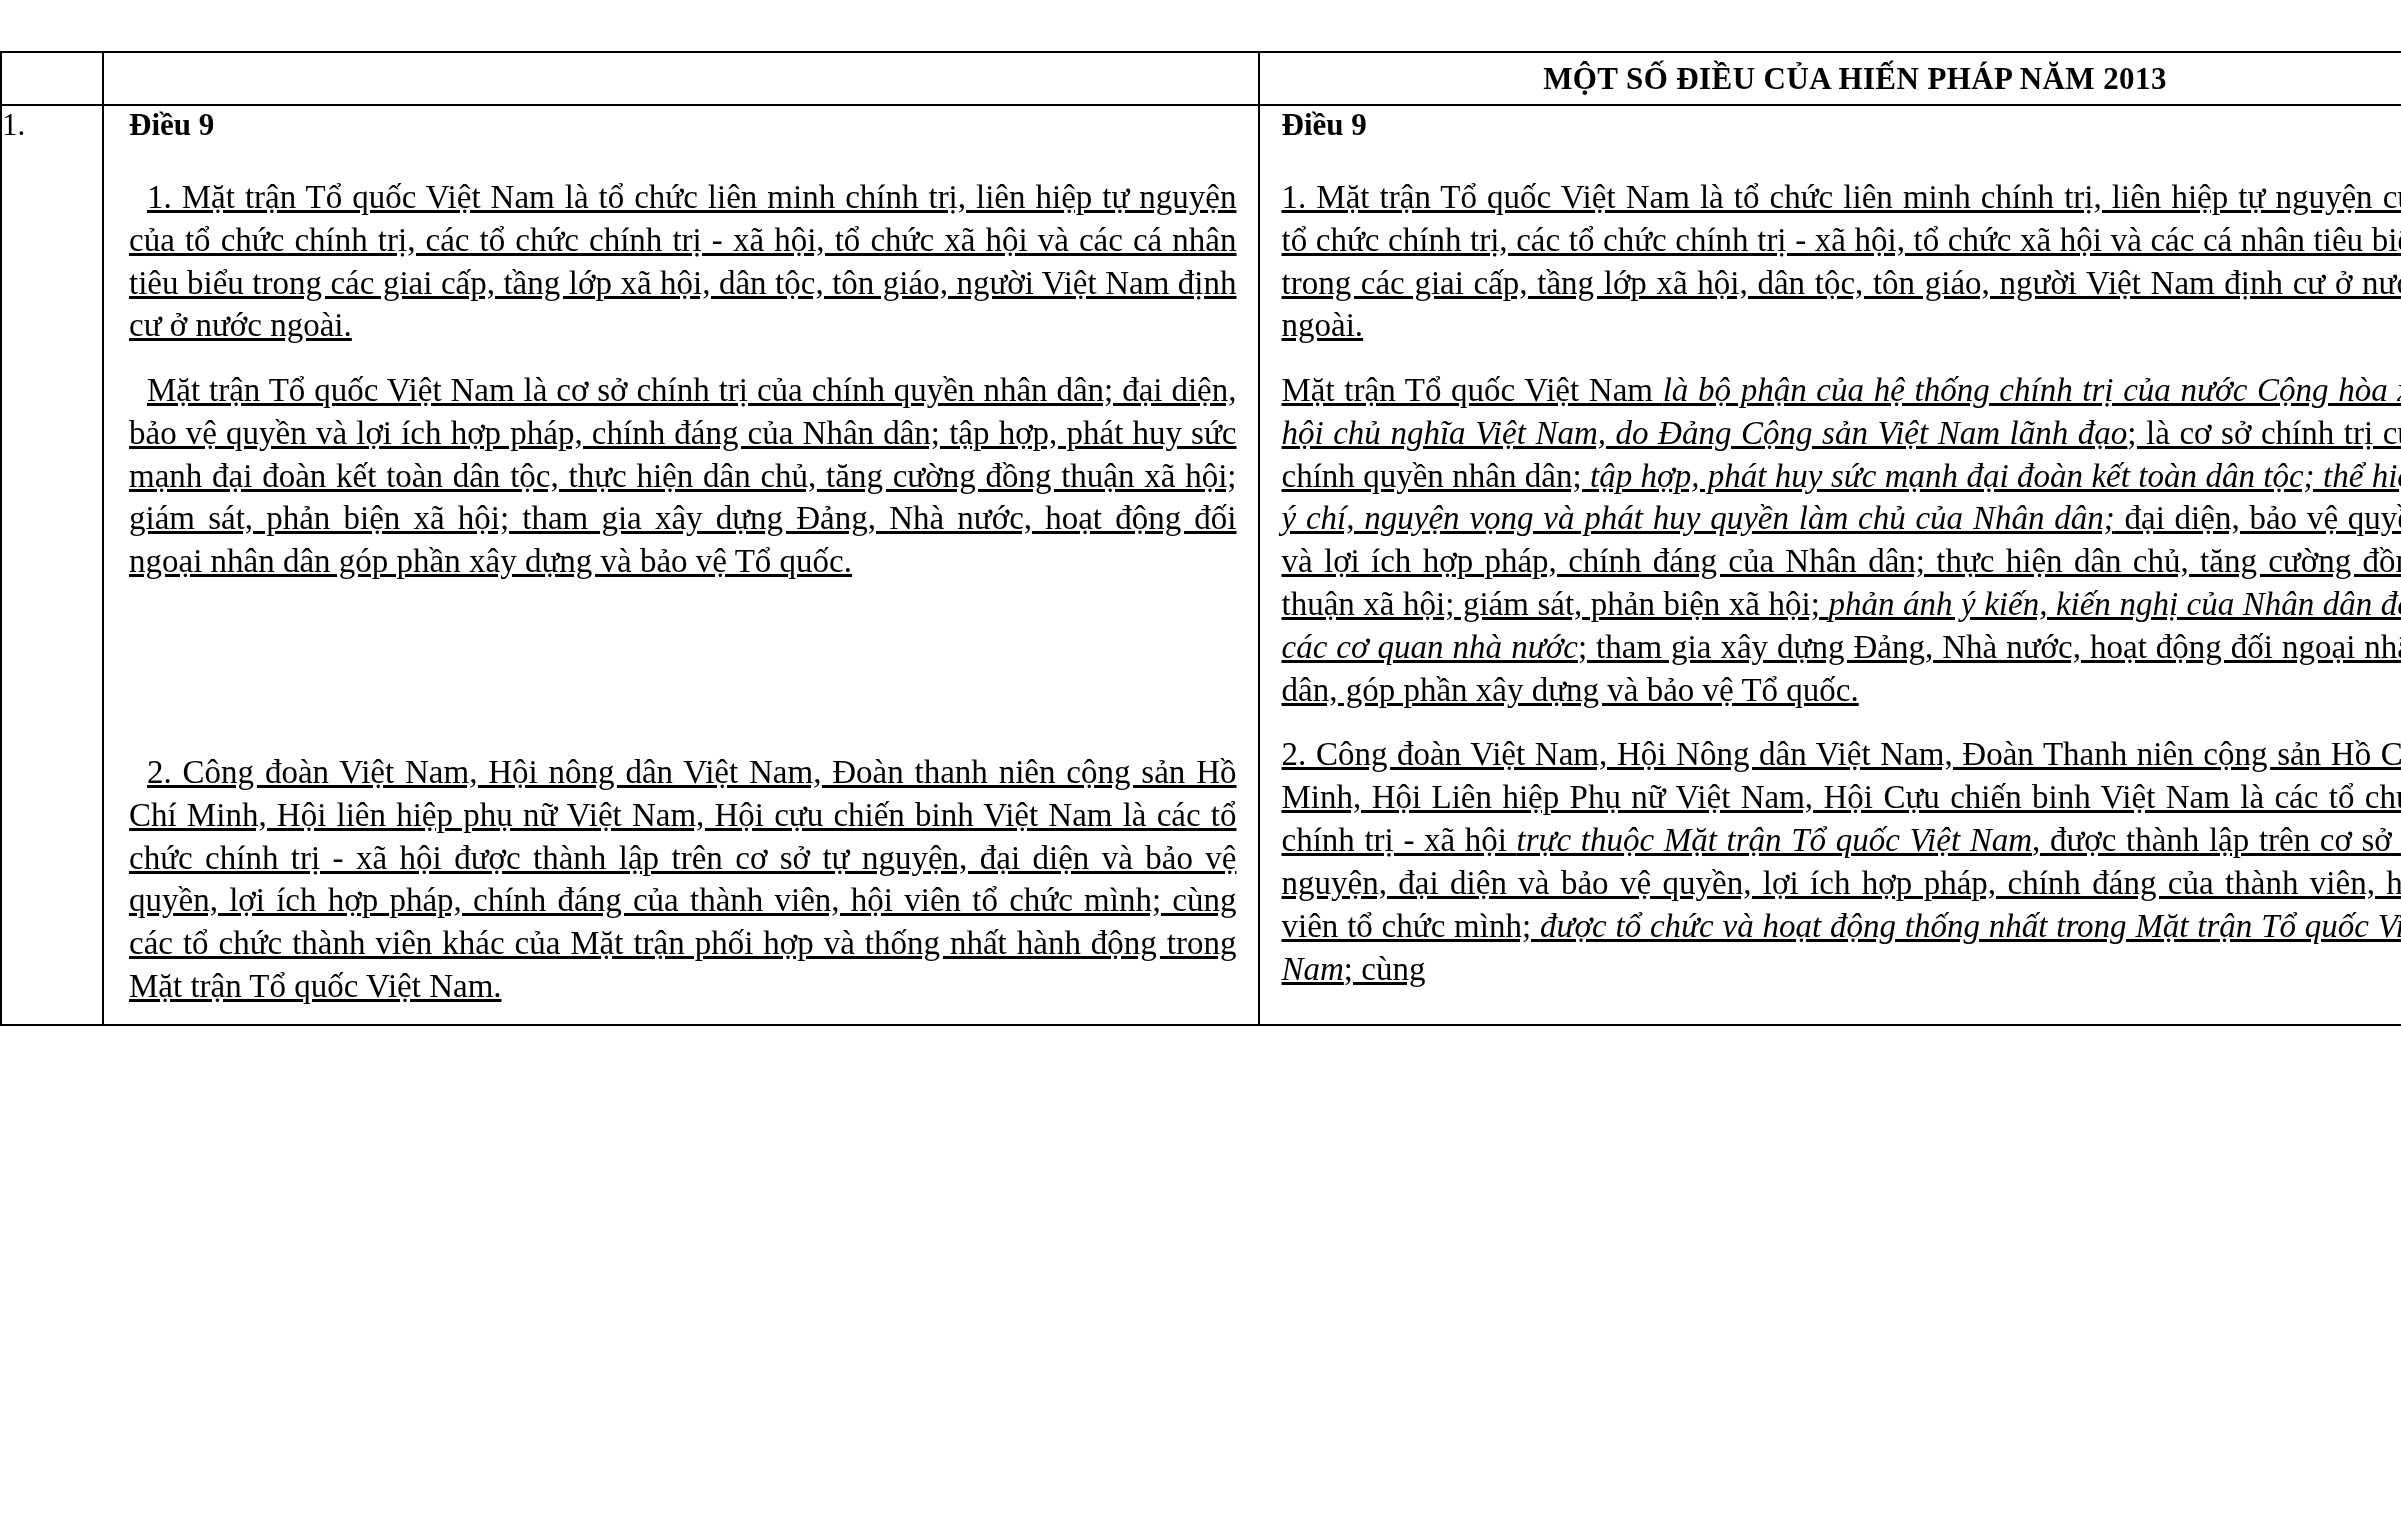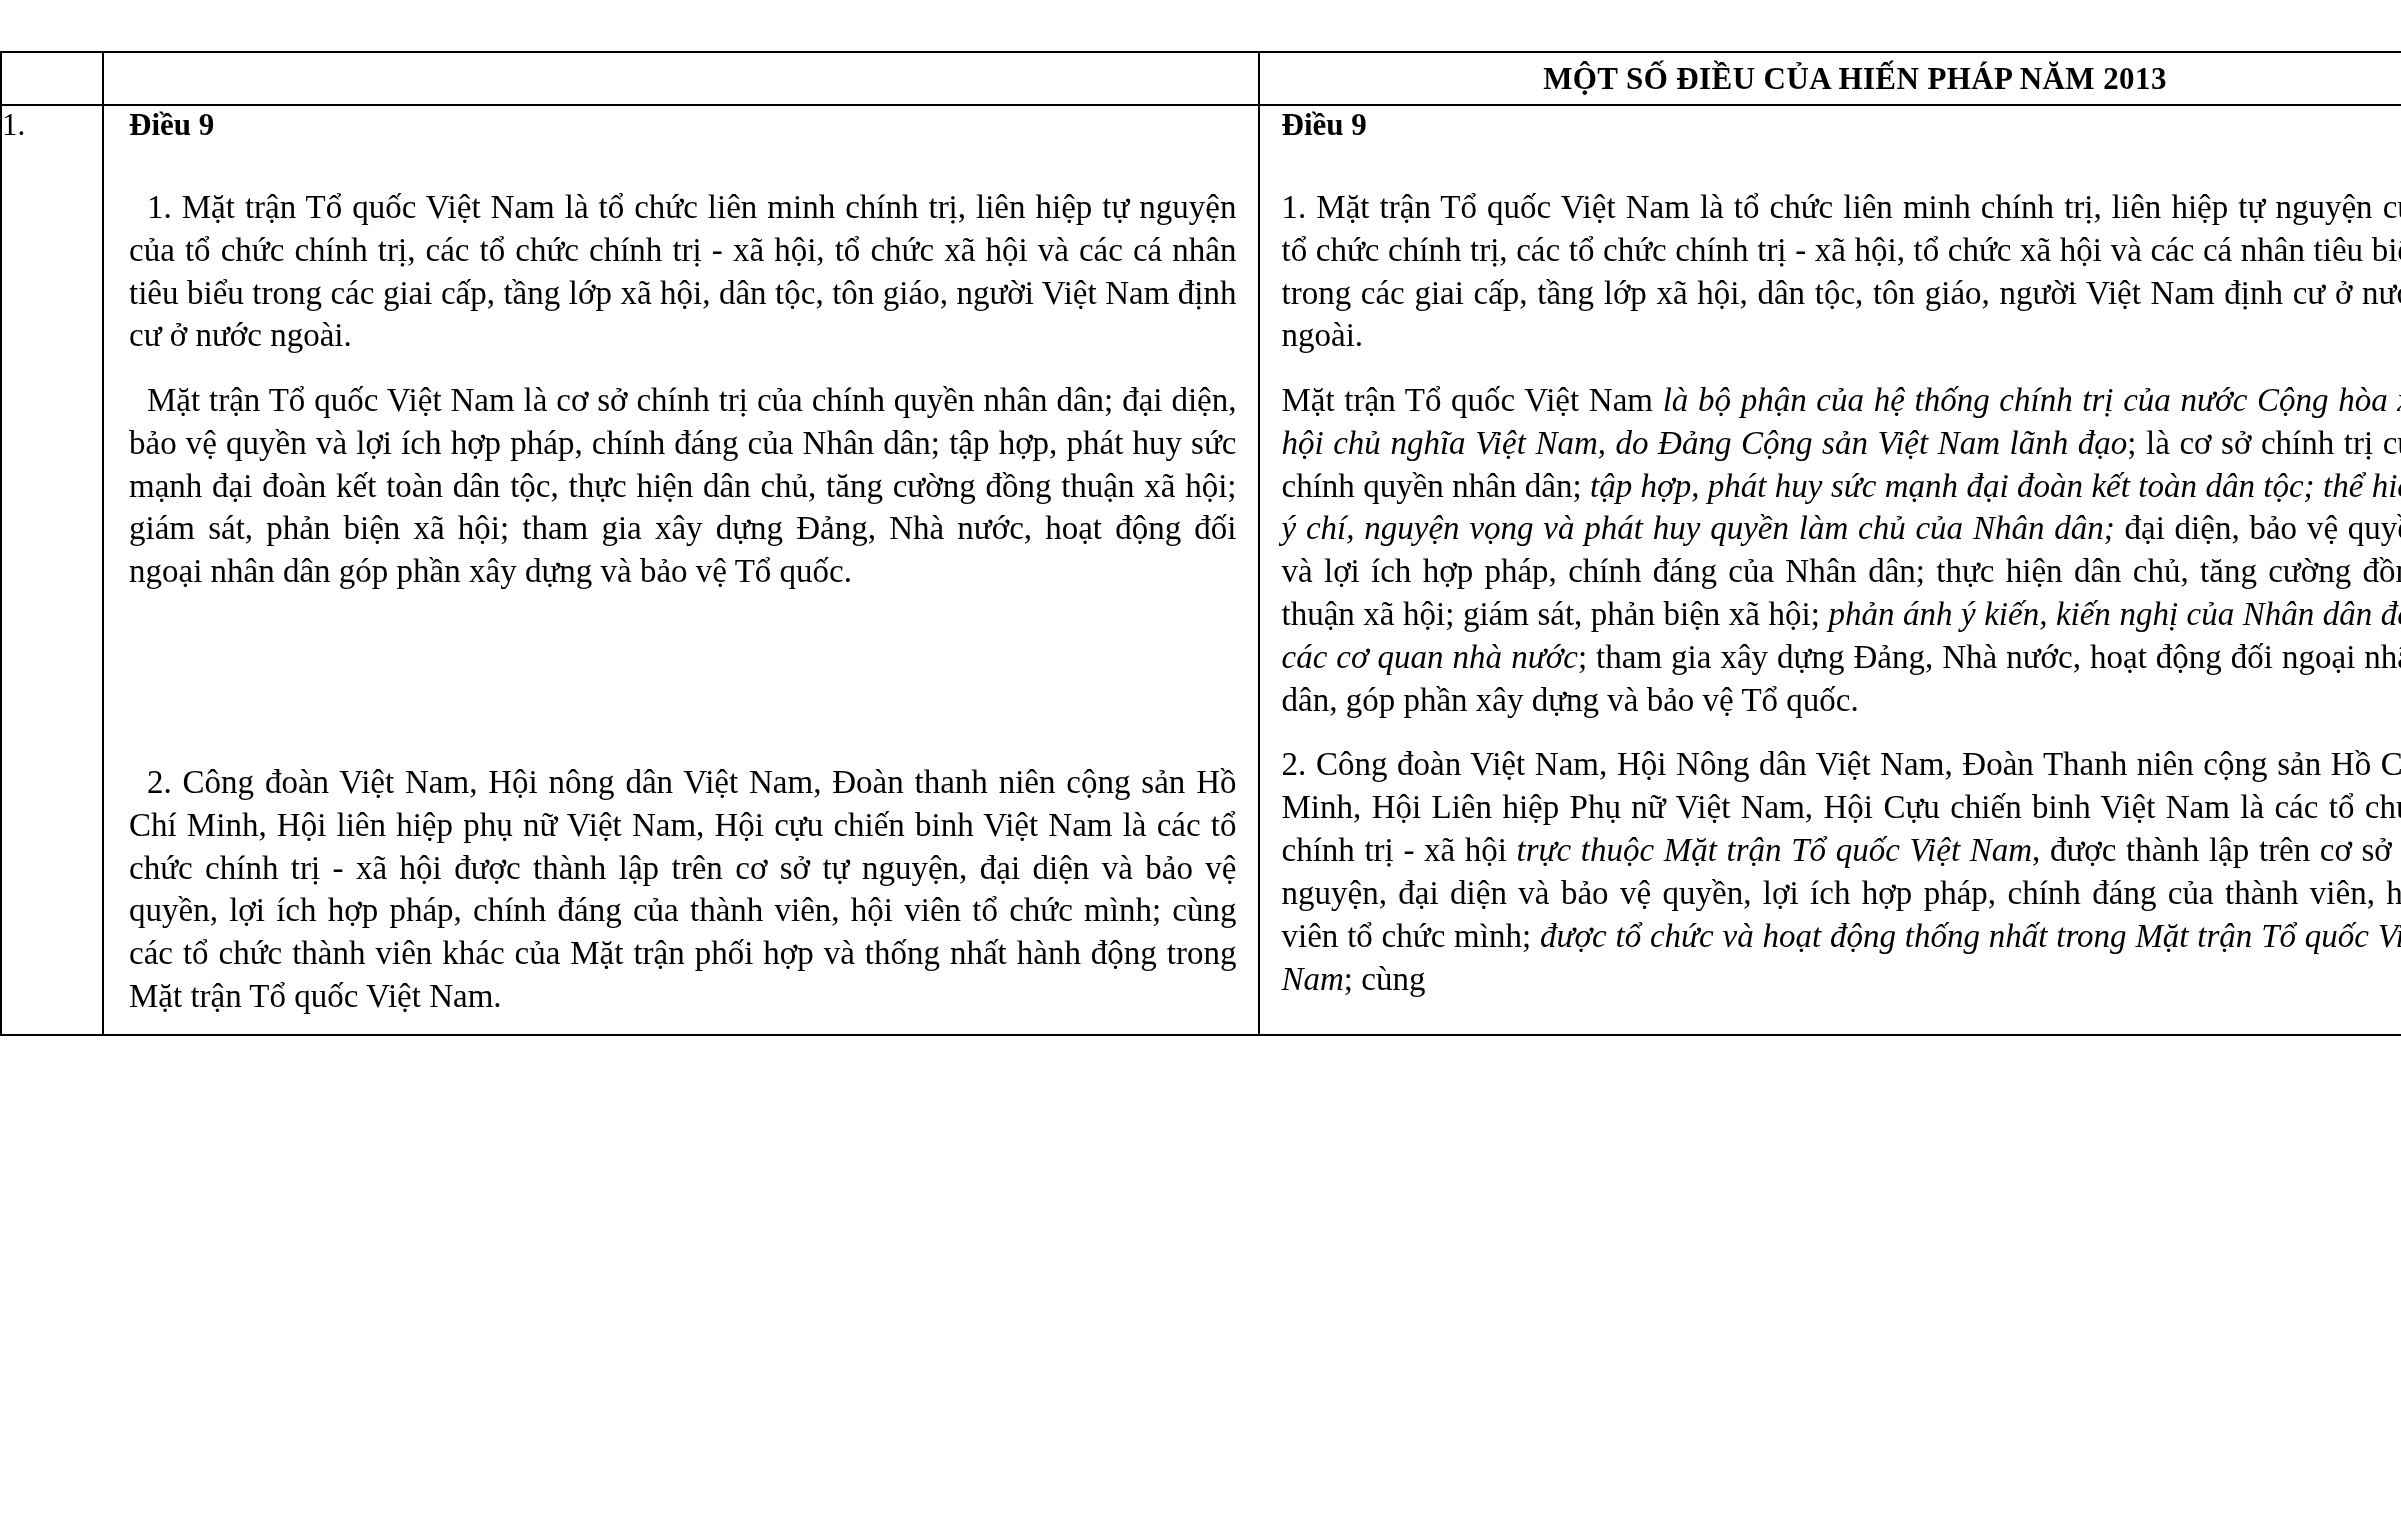--- a/index.html
+++ b/index.html
@@ -66,30 +66,31 @@
   .text-cell {
     padding: 20px 21.5px 8.3px 21.5px;
   }
   .text-cell.left-col  { padding-left: 25px; padding-right: 21.5px; }
   .text-cell.right-col { padding-left: 21.5px; padding-right: 21.5px; }
 
   .art-head {
     font-weight: bold;
     font-size: 31px;
     line-height: 1.25;
-    margin: 0 0 41px 0;
+    margin: 0 0 31px 0;
   }
 
   p.body-par {
     margin: 0 0 21.5px 0;
     font-size: 33px;
     line-height: 1.30;
     text-align: justify;
     text-justify: inter-word;
     hyphens: none;
+    text-decoration: underline;
   }
   p.body-par:last-child { margin-bottom: 16px; }
 
   p.indent { text-indent: 18px; }
 
   .gap-block { height: 146px; }
 
   i, .ital { font-style: italic; }
 
   

